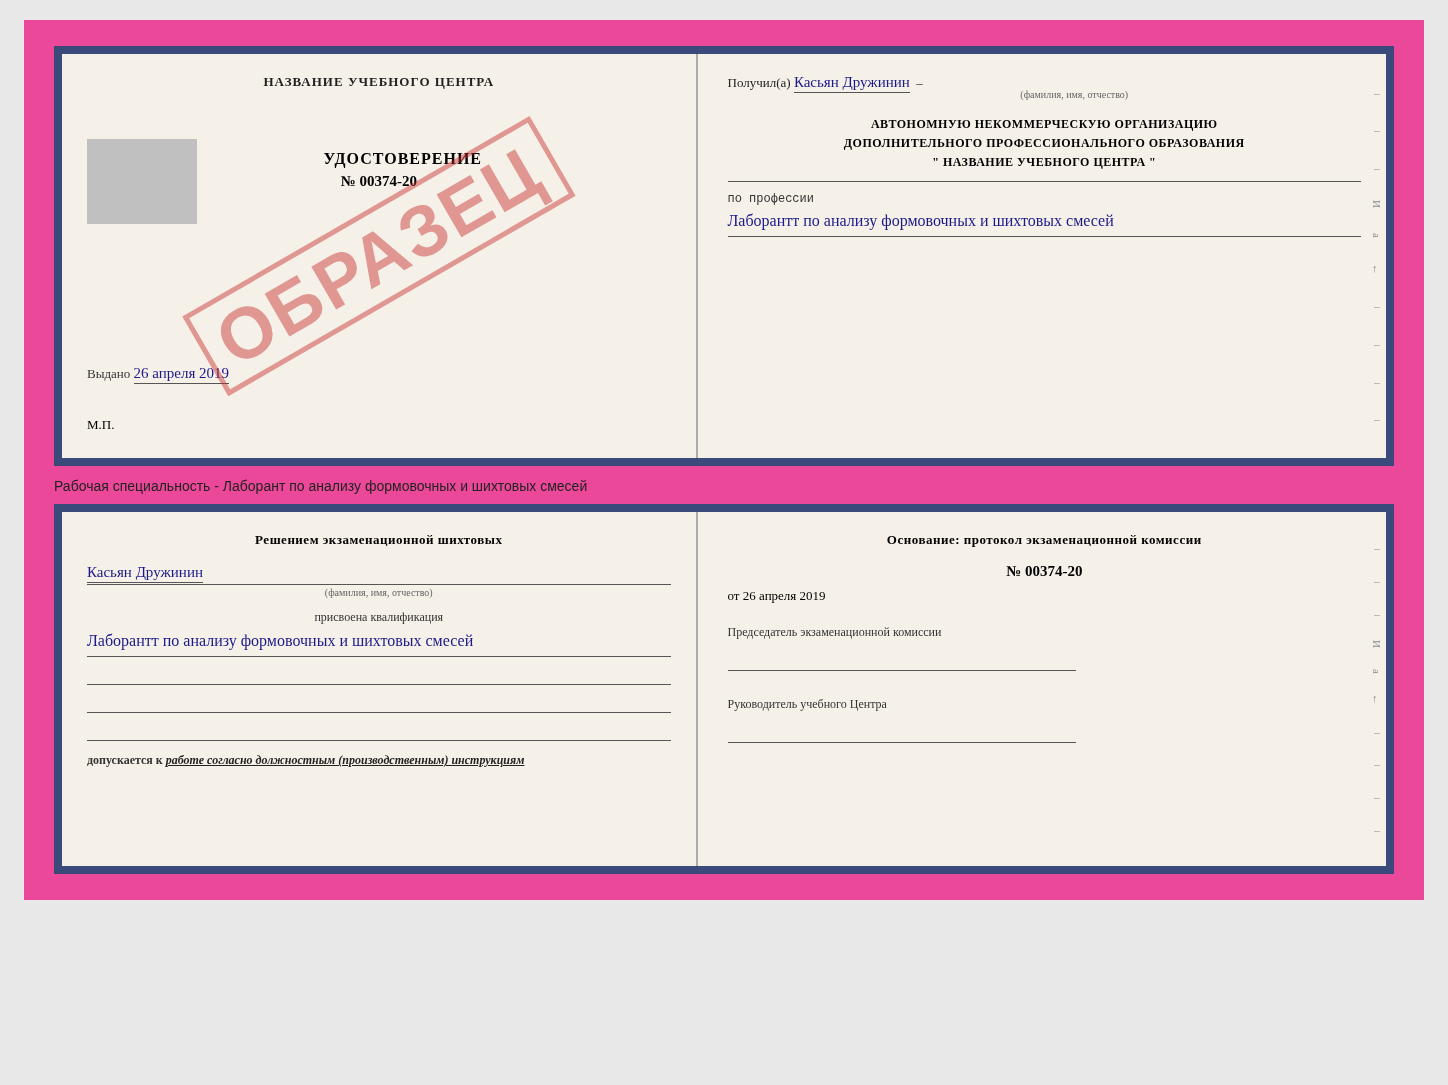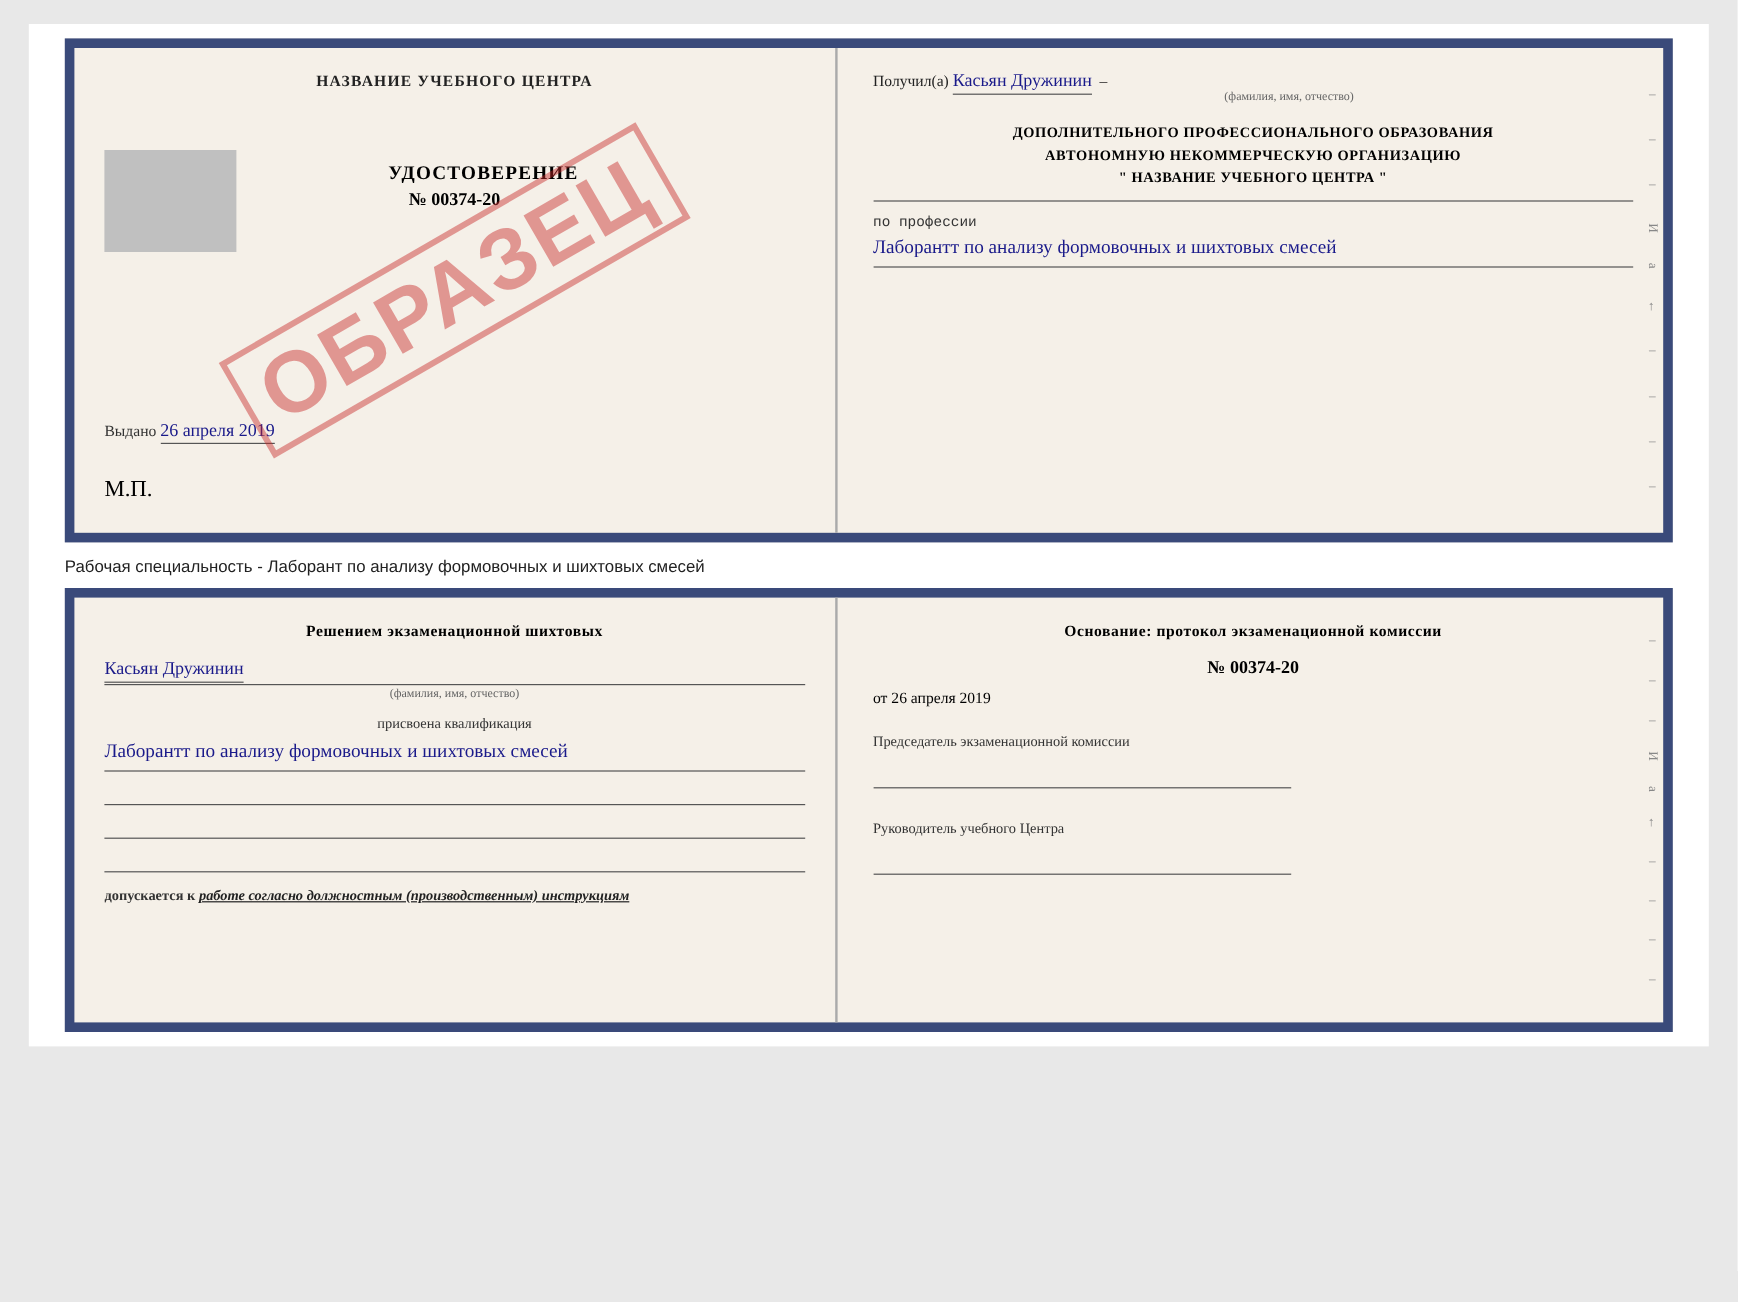--- a/index.html
+++ b/index.html
@@ -5,22 +5,22 @@
     * { box-sizing: border-box; margin: 0; padding: 0; }
     body {
       background: #e8e8e8;
       font-family: 'Times New Roman', Times, serif;
       padding: 20px;
       min-width: 1448px;
       min-height: 1085px;
     }
 
     .page-wrapper {
-      background: #ffffff;
-      padding: 12px 30px;
+      background: #ec4899;
+      padding: 26px 30px;
       max-width: 1400px;
       margin: 0 auto;
     }
 
     
     .document-top {
       display: flex;
       background: #f5f0e8;
       border: 8px solid #3a4a7a;
       margin-bottom: 12px;
@@ -105,21 +105,21 @@
       bottom: 76px;
       left: 25px;
       font-size: 13px;
       color: #333;
     }
 
     .mp-label {
       position: absolute;
       bottom: 25px;
       left: 25px;
-      font-size: 19px;
+      font-size: 13px;
     }
 
     
     .field-line {
       margin-bottom: 10px;
       font-size: 13px;
       color: #222;
     }
 
     .field-label {
@@ -381,22 +381,22 @@
 
       <div class="field-line">
         <span class="field-label">Получил(а)</span>
         <span class="field-value-handwritten">Касьян Дружинин</span>
         &nbsp;–
         <span class="field-sublabel">(фамилия, имя, отчество)</span>
       </div>
 
 
       <div class="org-block">
+        <div>АВТОНОМНУЮ НЕКОММЕРЧЕСКУЮ ОРГАНИЗАЦИЮ</div>
         <div>ДОПОЛНИТЕЛЬНОГО ПРОФЕССИОНАЛЬНОГО ОБРАЗОВАНИЯ</div>
-        <div>АВТОНОМНУЮ НЕКОММЕРЧЕСКУЮ ОРГАНИЗАЦИЮ</div>
         <div>"  НАЗВАНИЕ УЧЕБНОГО ЦЕНТРА  "</div>
       </div>
 
       <div class="profession-block">
         <span class="profession-label">по профессии</span>
         <span class="profession-value">Лаборантт по анализу формовочных и шихтовых смесей</span>
       </div>
 
       <div class="right-side-lines">
         <span class="dash-mark">–</span>

